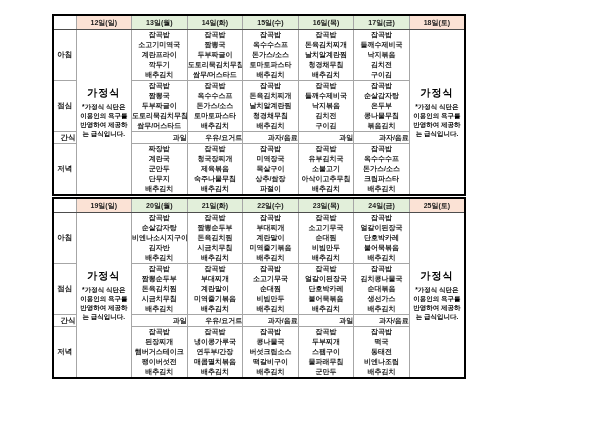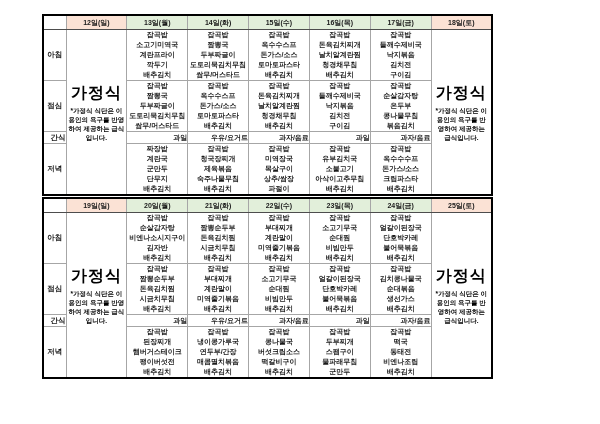--- a/index.html
+++ b/index.html
@@ -1,32 +1,32 @@
 <!DOCTYPE html>
 <html><head>
 <meta charset="utf-8">
 <style>
   html,body{margin:0;padding:0;background:#ffffff;}
   body{width:600px;height:424px;position:relative;font-family:"Liberation Sans","DejaVu Sans",sans-serif;overflow:hidden;}
   .sheet{position:absolute;left:42px;top:14px;width:521px;}
-  table.week{border-collapse:collapse;table-layout:fixed;width:451px;border:2px solid #000;}
+  table.week{border-collapse:collapse;table-layout:fixed;width:414px;border:2px solid #000;margin-left:10px;}
   table.week2{margin-top:1px;}
   col.c-label{width:23px;}
   td{border:1px solid #a6a6a6;padding:0;text-align:center;vertical-align:middle;
      font-size:7px;font-weight:bold;color:#1a1a1a;overflow:hidden;}
   tr.hdr td{height:13px;background:#e2efda;border-bottom:1px solid #4d4d4d;}
   tr.hdr td.we{background:#fbe2d5;}
   tr.hdr td.corner{background:#ffffff;}
   tr.meal td{height:50px;}
   tr.snack td{height:11px;text-align:right;}
   td.rl{background:#ffffff;font-size:7.5px;}
   td.mc{vertical-align:middle;}
   .ml{line-height:10px;white-space:nowrap;}
   td.home{background:#ffffff;}
-  .hm-title{font-size:16px;font-weight:bold;letter-spacing:1px;color:#000;}
+  .hm-title{font-size:10px;font-weight:bold;letter-spacing:1px;color:#000;}
   .hm-note{font-size:6.5px;line-height:9px;margin-top:2px;padding:0 2px;color:#000;}
 </style>
 </head>
 <body>
 
 <div class="sheet">
 
   <table class="week week1">
     <colgroup>
         <col class="c-label">

